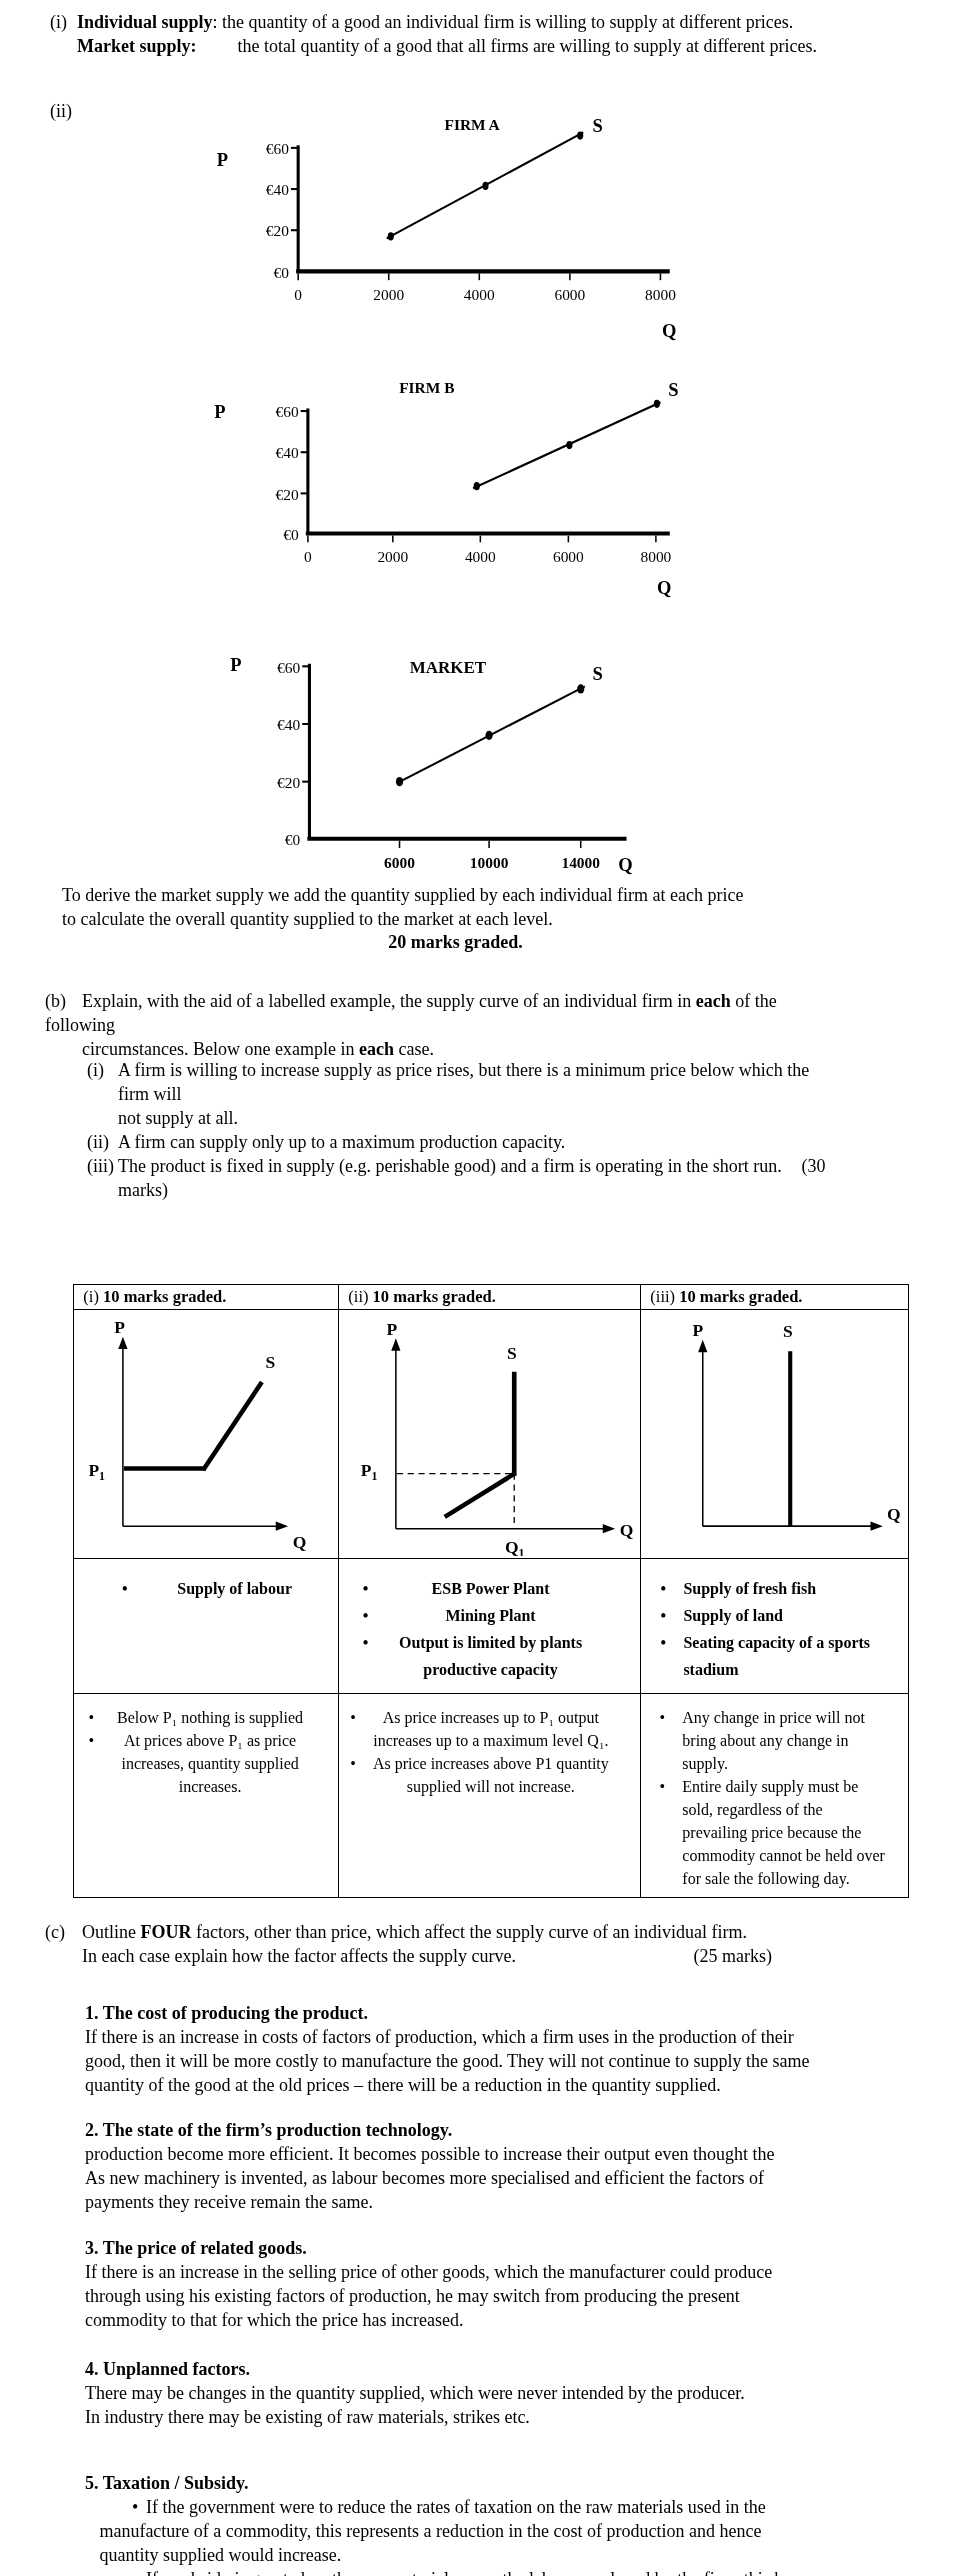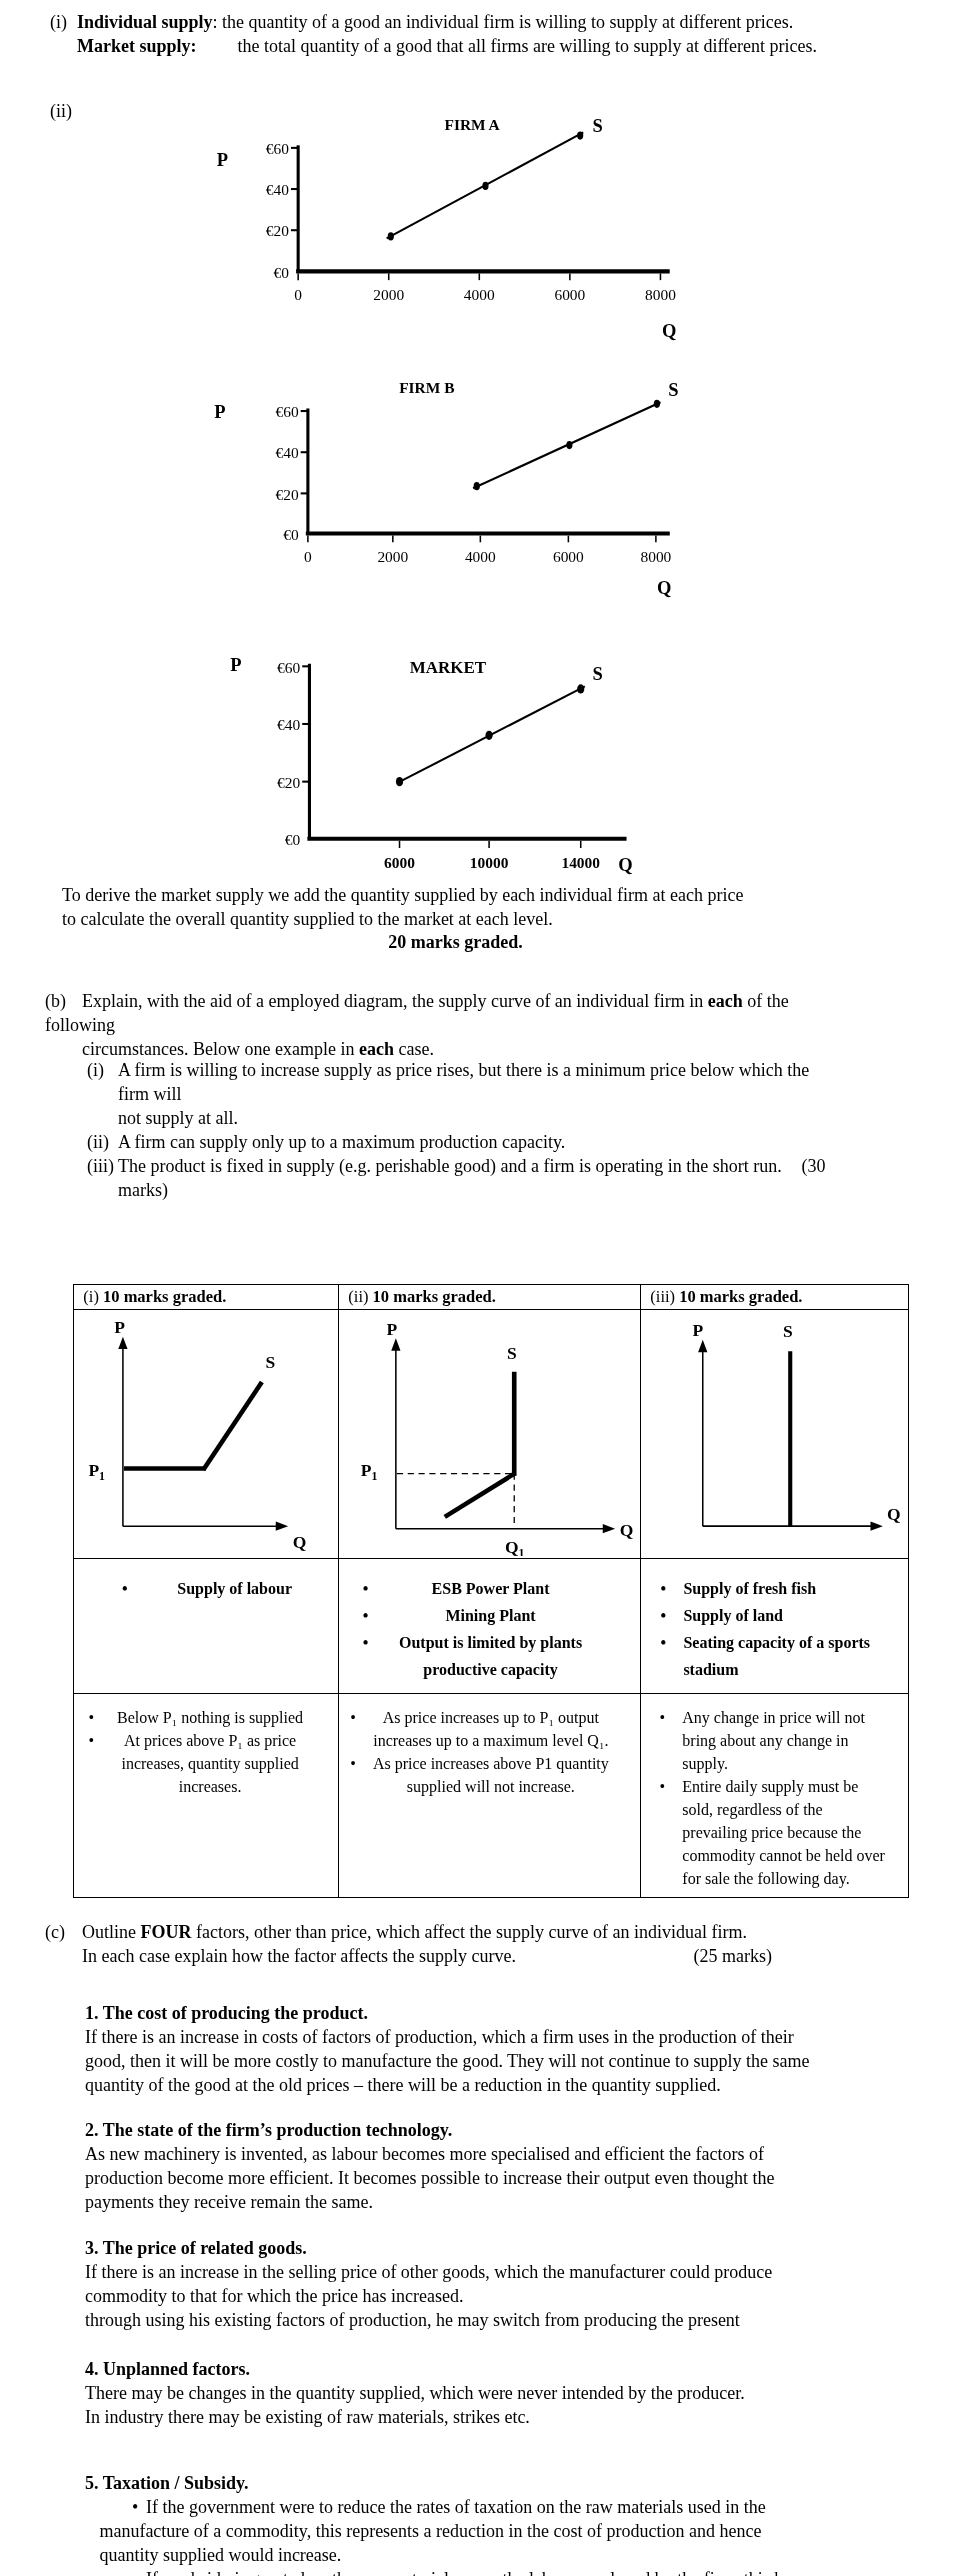--- a/index.html
+++ b/index.html
@@ -201,21 +201,21 @@
     <text class="s-label" x="850" y="140">S</text>
   </svg>
 
   <div class="abs derive body-text">
     <div>To derive the market supply we add the quantity supplied by each individual firm at each price</div>
     <div>to calculate the overall quantity supplied to the market at each level.</div>
   </div>
   <div class="abs marks20">20 marks graded.</div>
 
   <div class="abs partb body-text">
-    <div><span class="lbl">(b)</span><span>Explain, with the aid of a employed diagram, the supply curve of an individual firm in </span><span class="b">each</span><span> of the following</span></div>
+    <div><span class="lbl">(b)</span><span>Explain, with the aid of a labelled example, the supply curve of an individual firm in </span><span class="b">each</span><span> of the following</span></div>
     <div class="partb-line2"><span>circumstances. Below one example in </span><span class="b">each</span><span> case.</span></div>
   </div>
 
   <div class="abs bitems">
     <div class="bitem-line"><span class="num">(i)</span><span>A firm is willing to increase supply as price rises, but there is a minimum price below which the firm will</span></div>
     <div class="bitem-cont">not supply at all.</div>
     <div class="bitem-line"><span class="num">(ii)</span><span>A firm can supply only up to a maximum production capacity.</span></div>
     <div class="bitem-line"><span class="num">(iii)</span><span>The product is fixed in supply (e.g. perishable good) and a firm is operating in the short run.</span><span class="marks30">(30 marks)</span></div>
   </div>
 
@@ -327,30 +327,30 @@
 
   <div class="abs factor" style="top:2001px;">
     <div class="f-head">1. The cost of producing the product.</div>
     <div>If there is an increase in costs of factors of production, which a firm uses in the production of their</div>
     <div>good, then it will be more costly to manufacture the good. They will not continue to supply the same</div>
     <div>quantity of the good at the old prices – there will be a reduction in the quantity supplied.</div>
   </div>
 
   <div class="abs factor" style="top:2118px;">
     <div class="f-head">2. The state of the firm’s production technology.</div>
+    <div>production become more efficient. It becomes possible to increase their output even thought the</div>
     <div>As new machinery is invented, as labour becomes more specialised and efficient the factors of</div>
-    <div>production become more efficient. It becomes possible to increase their output even thought the</div>
     <div>payments they receive remain the same.</div>
   </div>
 
   <div class="abs factor" style="top:2236px;">
     <div class="f-head">3. The price of related goods.</div>
     <div>If there is an increase in the selling price of other goods, which the manufacturer could produce</div>
+    <div>through using his existing factors of production, he may switch from producing the present</div>
     <div>commodity to that for which the price has increased.</div>
-    <div>through using his existing factors of production, he may switch from producing the present</div>
   </div>
 
   <div class="abs factor" style="top:2357px;">
     <div class="f-head">4. Unplanned factors.</div>
     <div>There may be changes in the quantity supplied, which were never intended by the producer.</div>
     <div>In industry there may be existing of raw materials, strikes etc.</div>
   </div>
 
   <div class="abs factor" style="top:2471px;">
     <div class="f-head">5. Taxation / Subsidy.</div>

